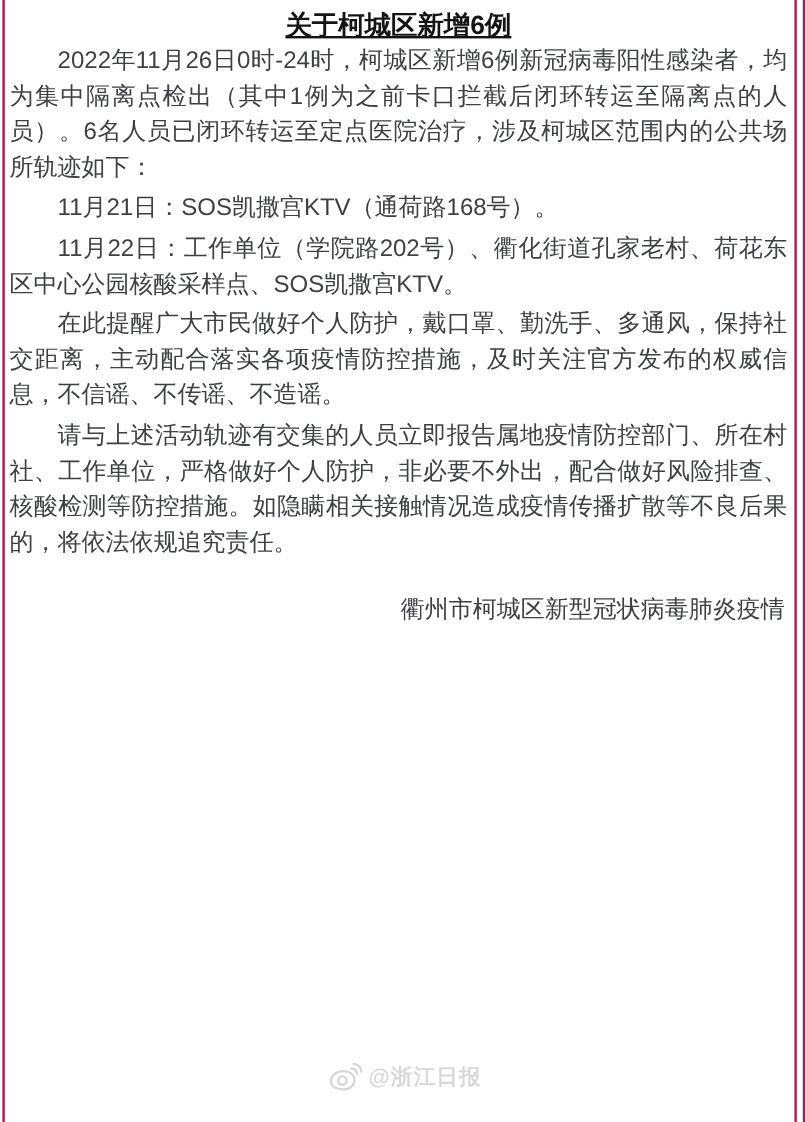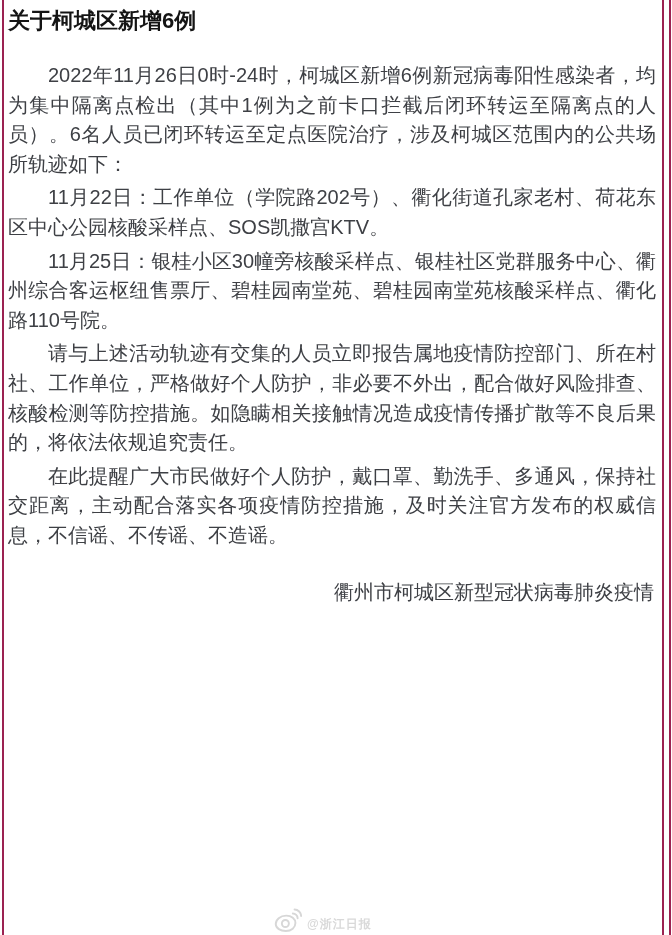--- a/index.html
+++ b/index.html
@@ -15,57 +15,57 @@
   }
   .vline{position:absolute;top:0;bottom:0;width:2px;background:var(--border-color);}
   .vl-left{left:2px;}
   .vl-right-inner{left:662px;}
   .vl-right-outer{left:669px;}
   .content{
     position:absolute;left:4px;top:0;width:655px;box-sizing:border-box;
     padding:0 3px 0 4px;
   }
   .title{
-    margin:4px 0 0 0;text-align:left;font-size:22px;font-weight:700;
-    line-height:33px;color:var(--title-color);
+    margin:4px 0 0 0;text-align:center;font-size:22px;font-weight:700;
+    line-height:33px;color:var(--title-color);text-decoration:underline;
   }
   .title span{display:block;}
   .bodytext{
-    margin-top:24px;font-size:20px;line-height:29.6px;color:var(--text-color);
+    font-size:20px;line-height:29.6px;color:var(--text-color);
     text-align:justify;text-justify:inter-ideograph;
   }
   .bodytext p{margin:0 0 4px 0;text-indent:2em;}
   .signature{
     margin-top:26px;text-align:right;font-size:20px;line-height:31px;
     color:var(--text-color);padding-right:2px;
   }
   .watermark{
-    position:absolute;left:274px;top:907px;display:flex;align-items:flex-end;gap:5px;
-    color:var(--watermark-color);font-size:12px;font-weight:700;letter-spacing:1px;
+    position:absolute;left:274px;top:884px;display:flex;align-items:center;gap:5px;
+    color:var(--watermark-color);font-size:18px;font-weight:700;letter-spacing:1px;
   }
   .watermark svg{display:block;}
 </style>
 </head>
 <body>
 
 <div class="vline vl-left"></div>
 <div class="vline vl-right-inner"></div>
 <div class="vline vl-right-outer"></div>
 
 <div class="content">
   <h1 class="title">
     <span>关于柯城区新增6例</span>
   </h1>
 
   <div class="bodytext">
     <p>2022年11月26日0时-24时，柯城区新增6例新冠病毒阳性感染者，均为集中隔离点检出（其中1例为之前卡口拦截后闭环转运至隔离点的人员）。6名人员已闭环转运至定点医院治疗，涉及柯城区范围内的公共场所轨迹如下：</p>
+    <p>11月21日：SOS凯撒宫KTV（通荷路168号）。</p>
     <p>11月22日：工作单位（学院路202号）、衢化街道孔家老村、荷花东区中心公园核酸采样点、SOS凯撒宫KTV。</p>
-    <p>11月25日：银桂小区30幢旁核酸采样点、银桂社区党群服务中心、衢州综合客运枢纽售票厅、碧桂园南堂苑、碧桂园南堂苑核酸采样点、衢化路110号院。</p>
+    <p>在此提醒广大市民做好个人防护，戴口罩、勤洗手、多通风，保持社交距离，主动配合落实各项疫情防控措施，及时关注官方发布的权威信息，不信谣、不传谣、不造谣。</p>
     <p>请与上述活动轨迹有交集的人员立即报告属地疫情防控部门、所在村社、工作单位，严格做好个人防护，非必要不外出，配合做好风险排查、核酸检测等防控措施。如隐瞒相关接触情况造成疫情传播扩散等不良后果的，将依法依规追究责任。</p>
-    <p>在此提醒广大市民做好个人防护，戴口罩、勤洗手、多通风，保持社交距离，主动配合落实各项疫情防控措施，及时关注官方发布的权威信息，不信谣、不传谣、不造谣。</p>
   </div>
 
   <div class="signature">
     <div>衢州市柯城区新型冠状病毒肺炎疫情</div>
 
   </div>
 </div>
 
 <div class="watermark">
   <span>

